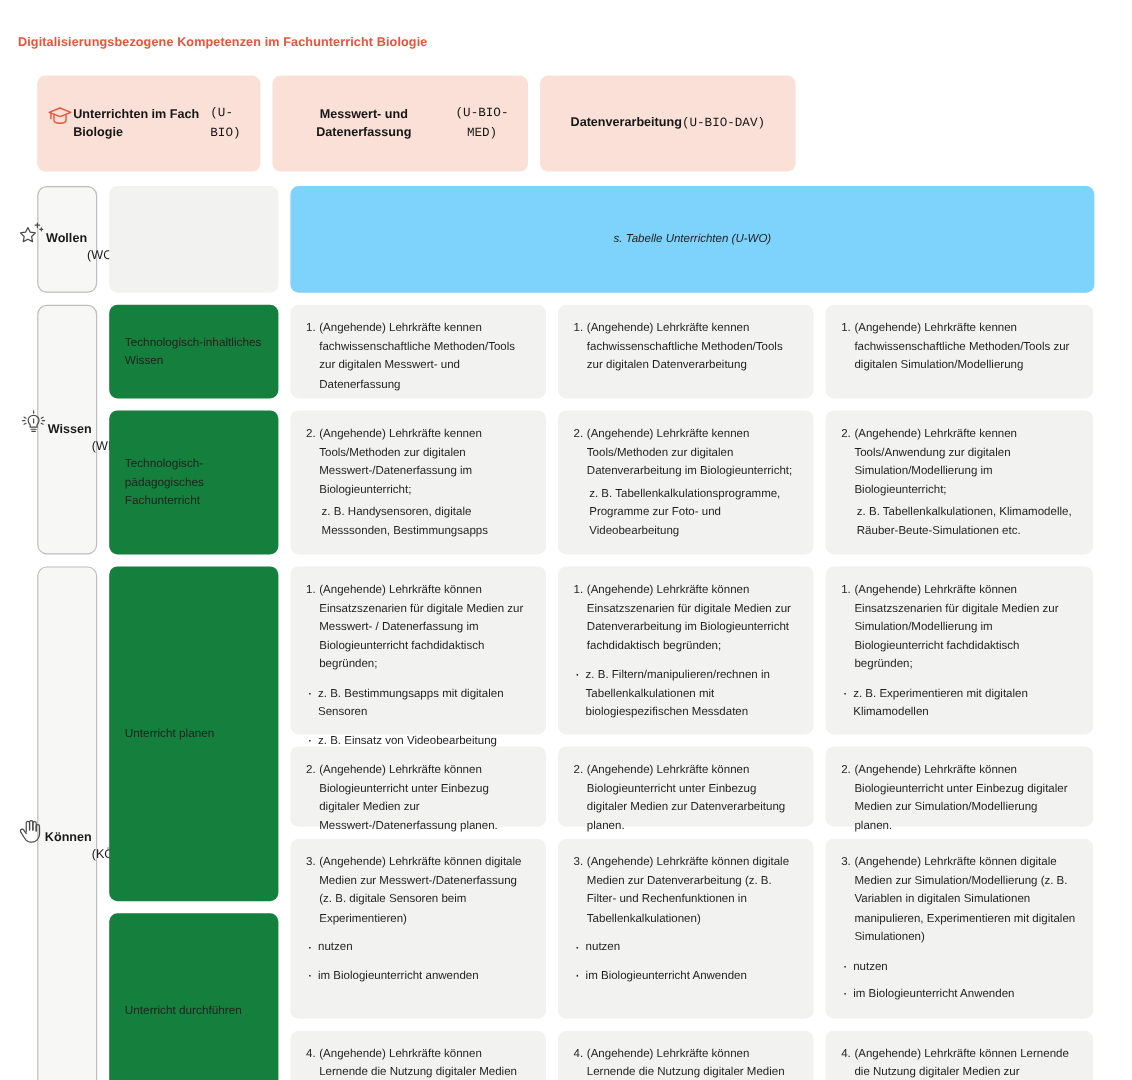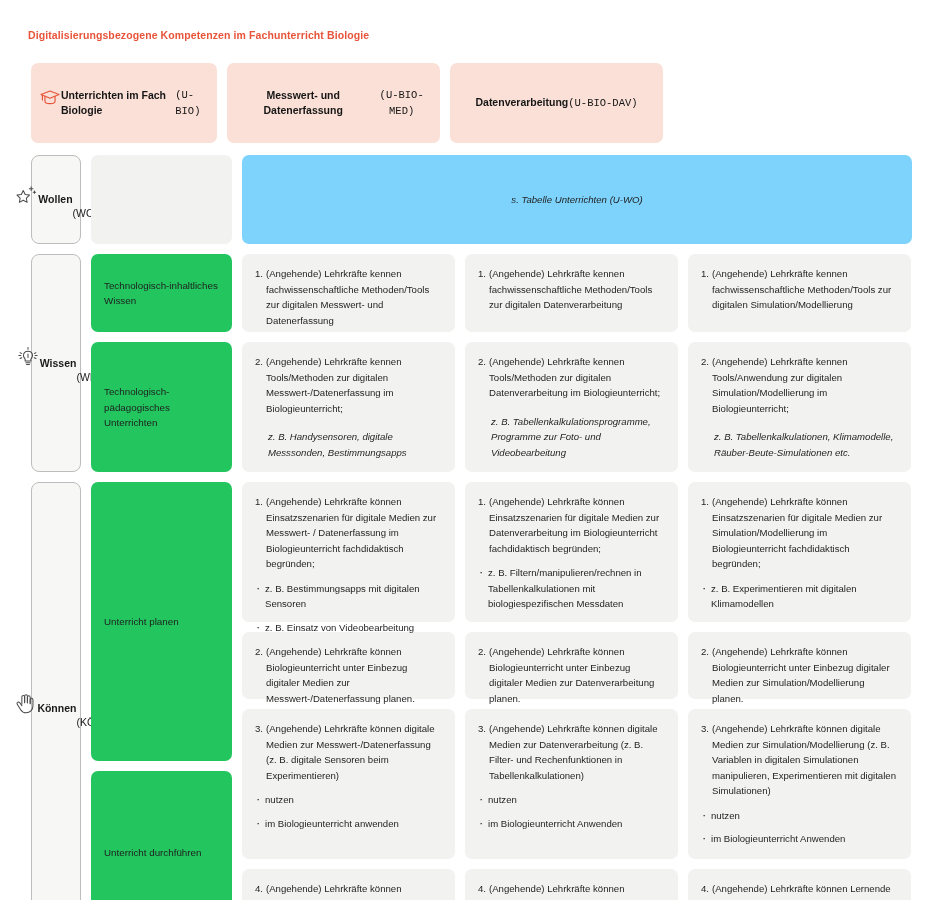--- a/index.html
+++ b/index.html
@@ -18,21 +18,21 @@
   .page {
     position: relative;
     width: 943px;
     height: 900px;
     box-sizing: border-box;
     padding: 0;
   }
 
   .page-title {
     position: absolute;
-    left: 28px;
+    left: 15px;
     top: 29px;
     font-size: 10.5px;
     font-weight: bold;
     color: #e8543a;
     letter-spacing: 0.1px;
     white-space: nowrap;
   }
 
   
   .matrix {
@@ -134,21 +134,21 @@
     border-radius: 7px;
     box-sizing: border-box;
     padding: 12px 13px;
     font-size: 9.6px;
     line-height: 1.62;
     color: #1f1f1f;
   }
   .cell-empty { background: #f2f2f0; }
 
   .sub-cell {
-    background: #22c55e;
+    background: #15803d;
     border-radius: 7px;
     box-sizing: border-box;
     padding: 12px 13px;
     font-size: 9.8px;
     line-height: 1.55;
     color: #1f1f1f;
     display: flex;
     align-items: center;
   }
 
@@ -167,23 +167,22 @@
   
   .num-item {
     display: flex;
     gap: 3px;
     align-items: flex-start;
   }
   .num-item .num { flex: none; }
   .num-item .num-text { flex: 1; }
 
   .note {
-    margin-top: 13px;
+    margin-top: 3px;
     padding-left: 13px;
-    font-style: italic;
   }
 
   ul.bullets {
     margin: 9px 0 0 0;
     padding: 0;
     list-style: none;
   }
   ul.bullets li {
     position: relative;
     padding-left: 10px;
@@ -274,21 +273,21 @@
             <path d="M4.4 7.2 L6.1 8.2 M4.4 13.6 L6.2 12.7 M21.6 7.2 L19.9 8.2 M21.6 13.6 L19.8 12.7"></path>
             <path d="M3.1 10.4 L5.2 10.4 M20.8 10.4 L22.9 10.4"></path>
           </svg>
         </span>
         <div class="cat-name">Wissen</div>
         <div class="cat-code">(WI)</div>
       </div>
 
       <div class="stack col-sub">
         <div class="sub-cell" style="height:78px">Technologisch-inhaltliches Wissen</div>
-        <div class="sub-cell grow">Technologisch-pädagogisches Unterrichten</div>
+        <div class="sub-cell grow">Technologisch-pädagogisches Fachunterricht</div>
       </div>
 
       <div class="stack col-c2">
         <div class="cell" style="height:78px">
           <div class="num-item">
             <span class="num">1.</span>
             <span class="num-text">(Angehende) Lehrkräfte kennen fachwissenschaftliche Methoden/Tools zur digitalen Messwert- und Datenerfassung</span>
           </div>
         </div>
         <div class="cell grow">

